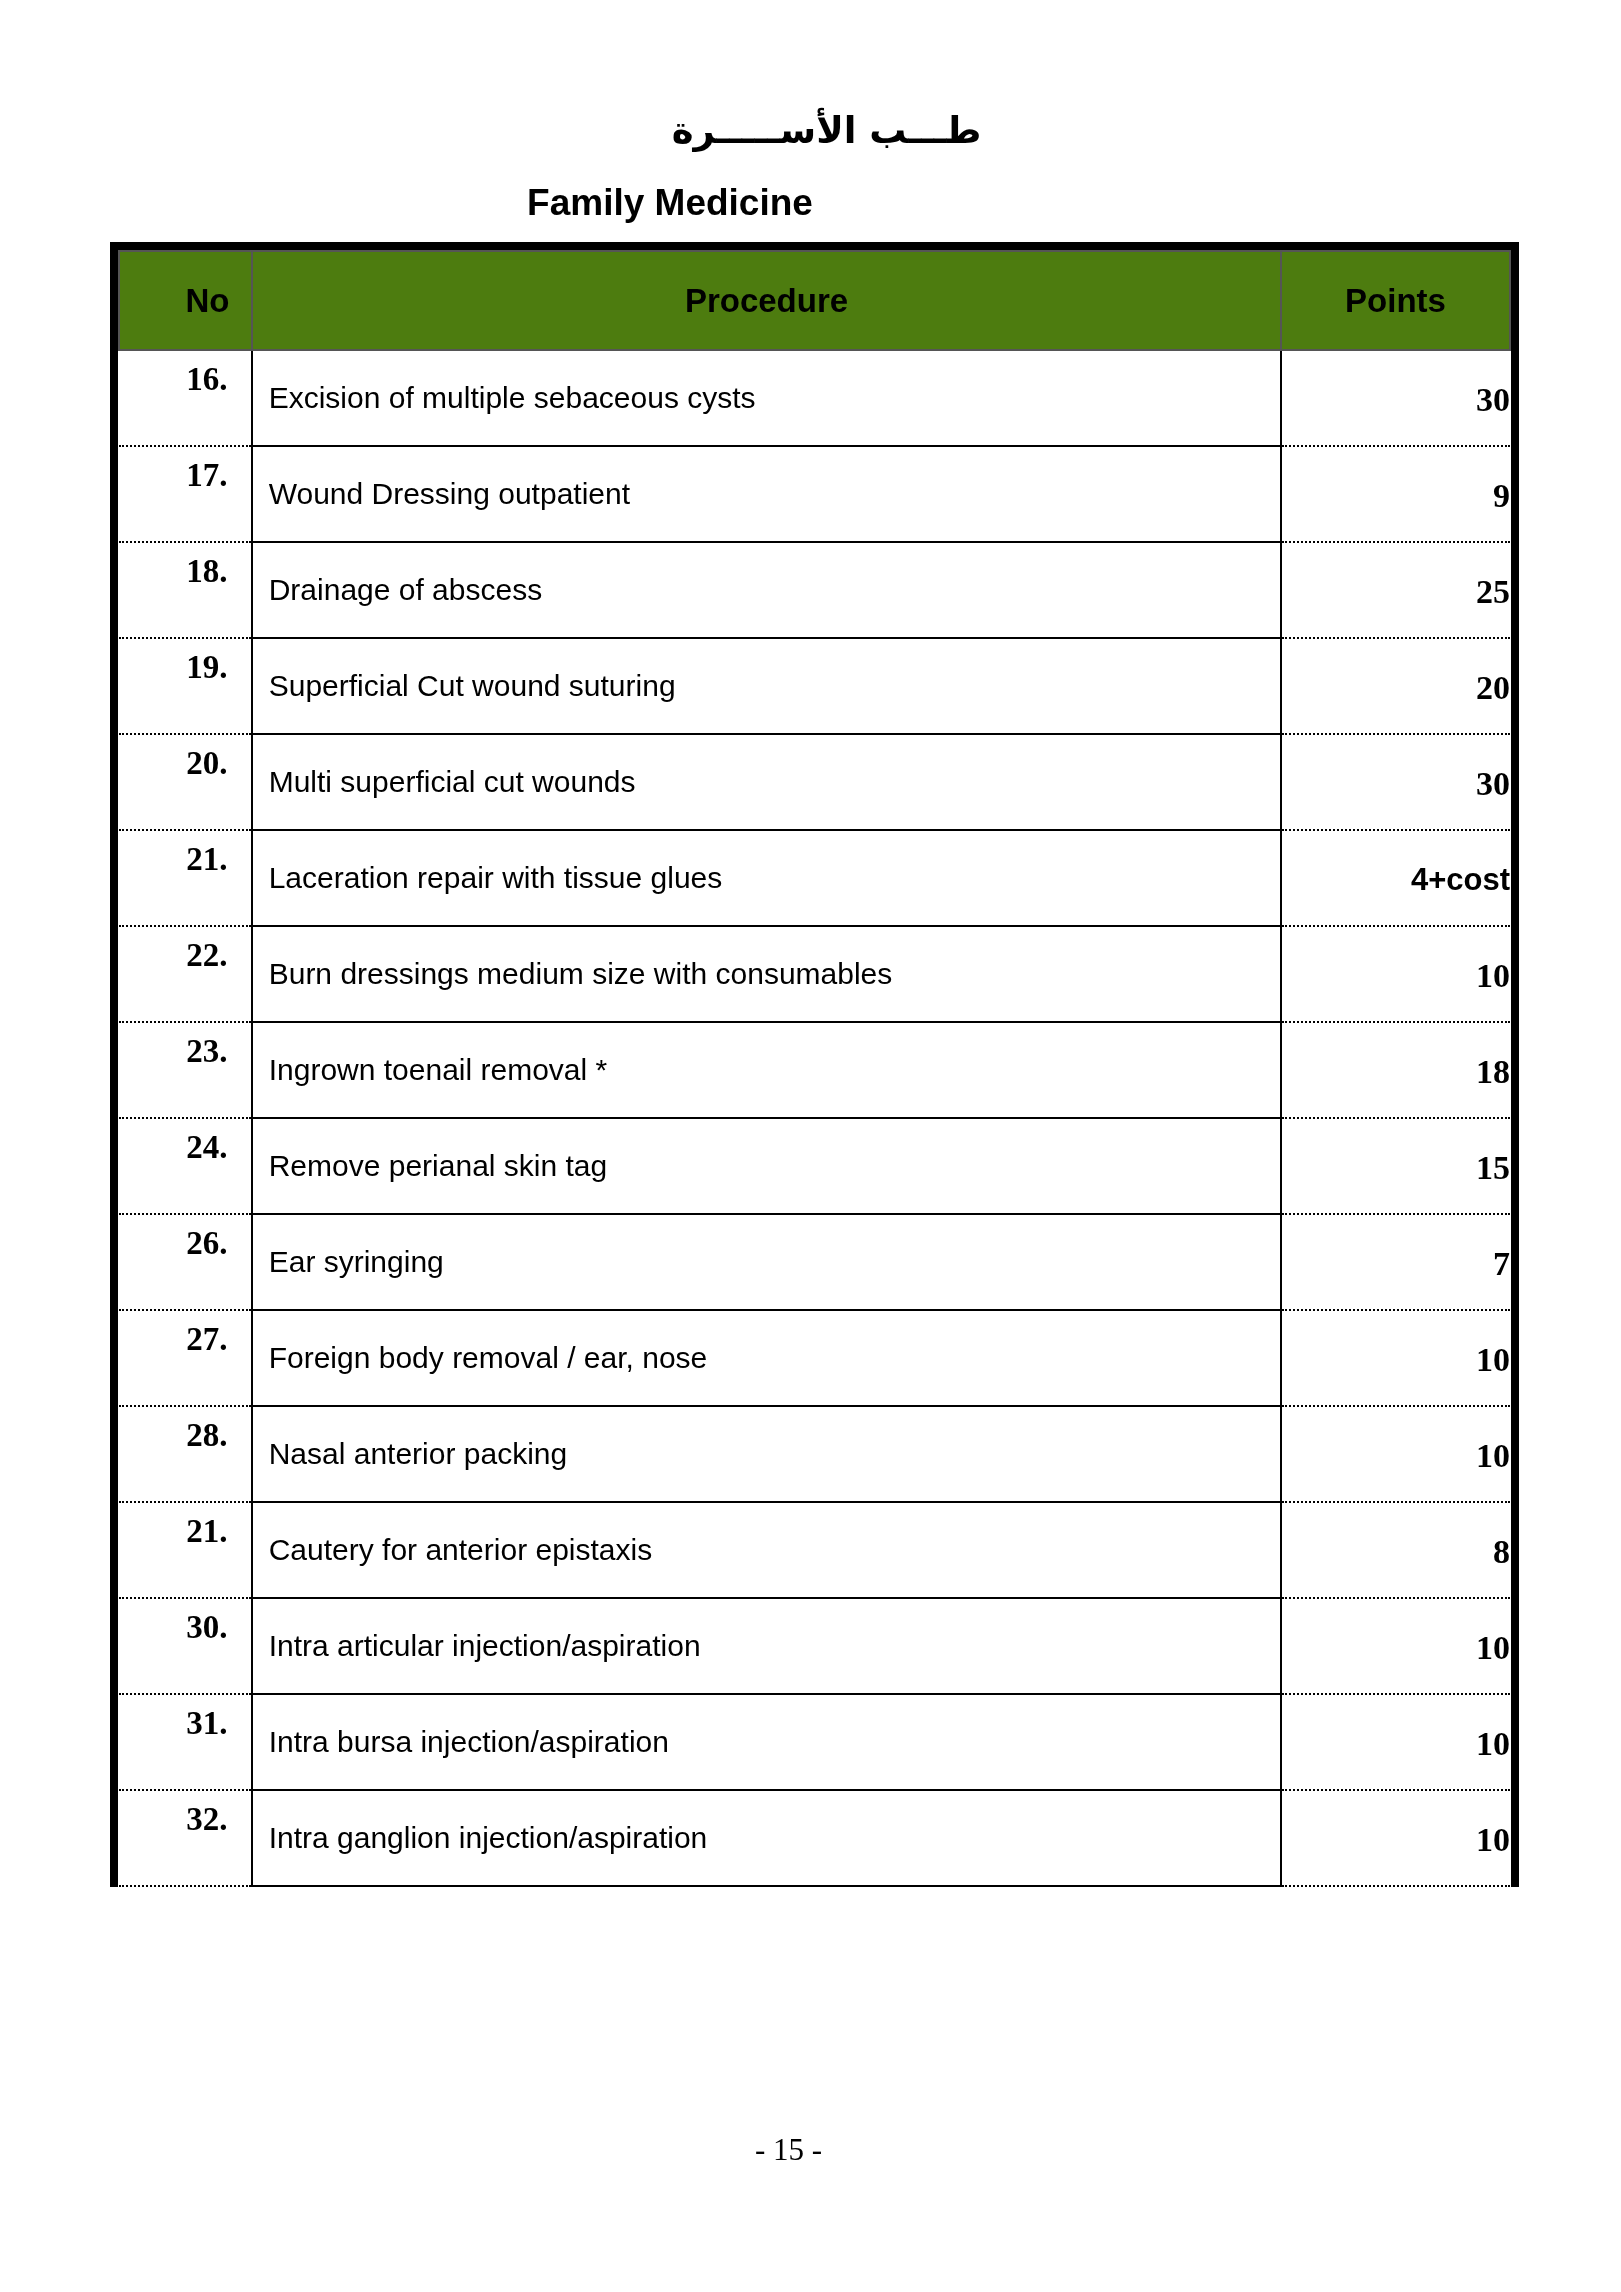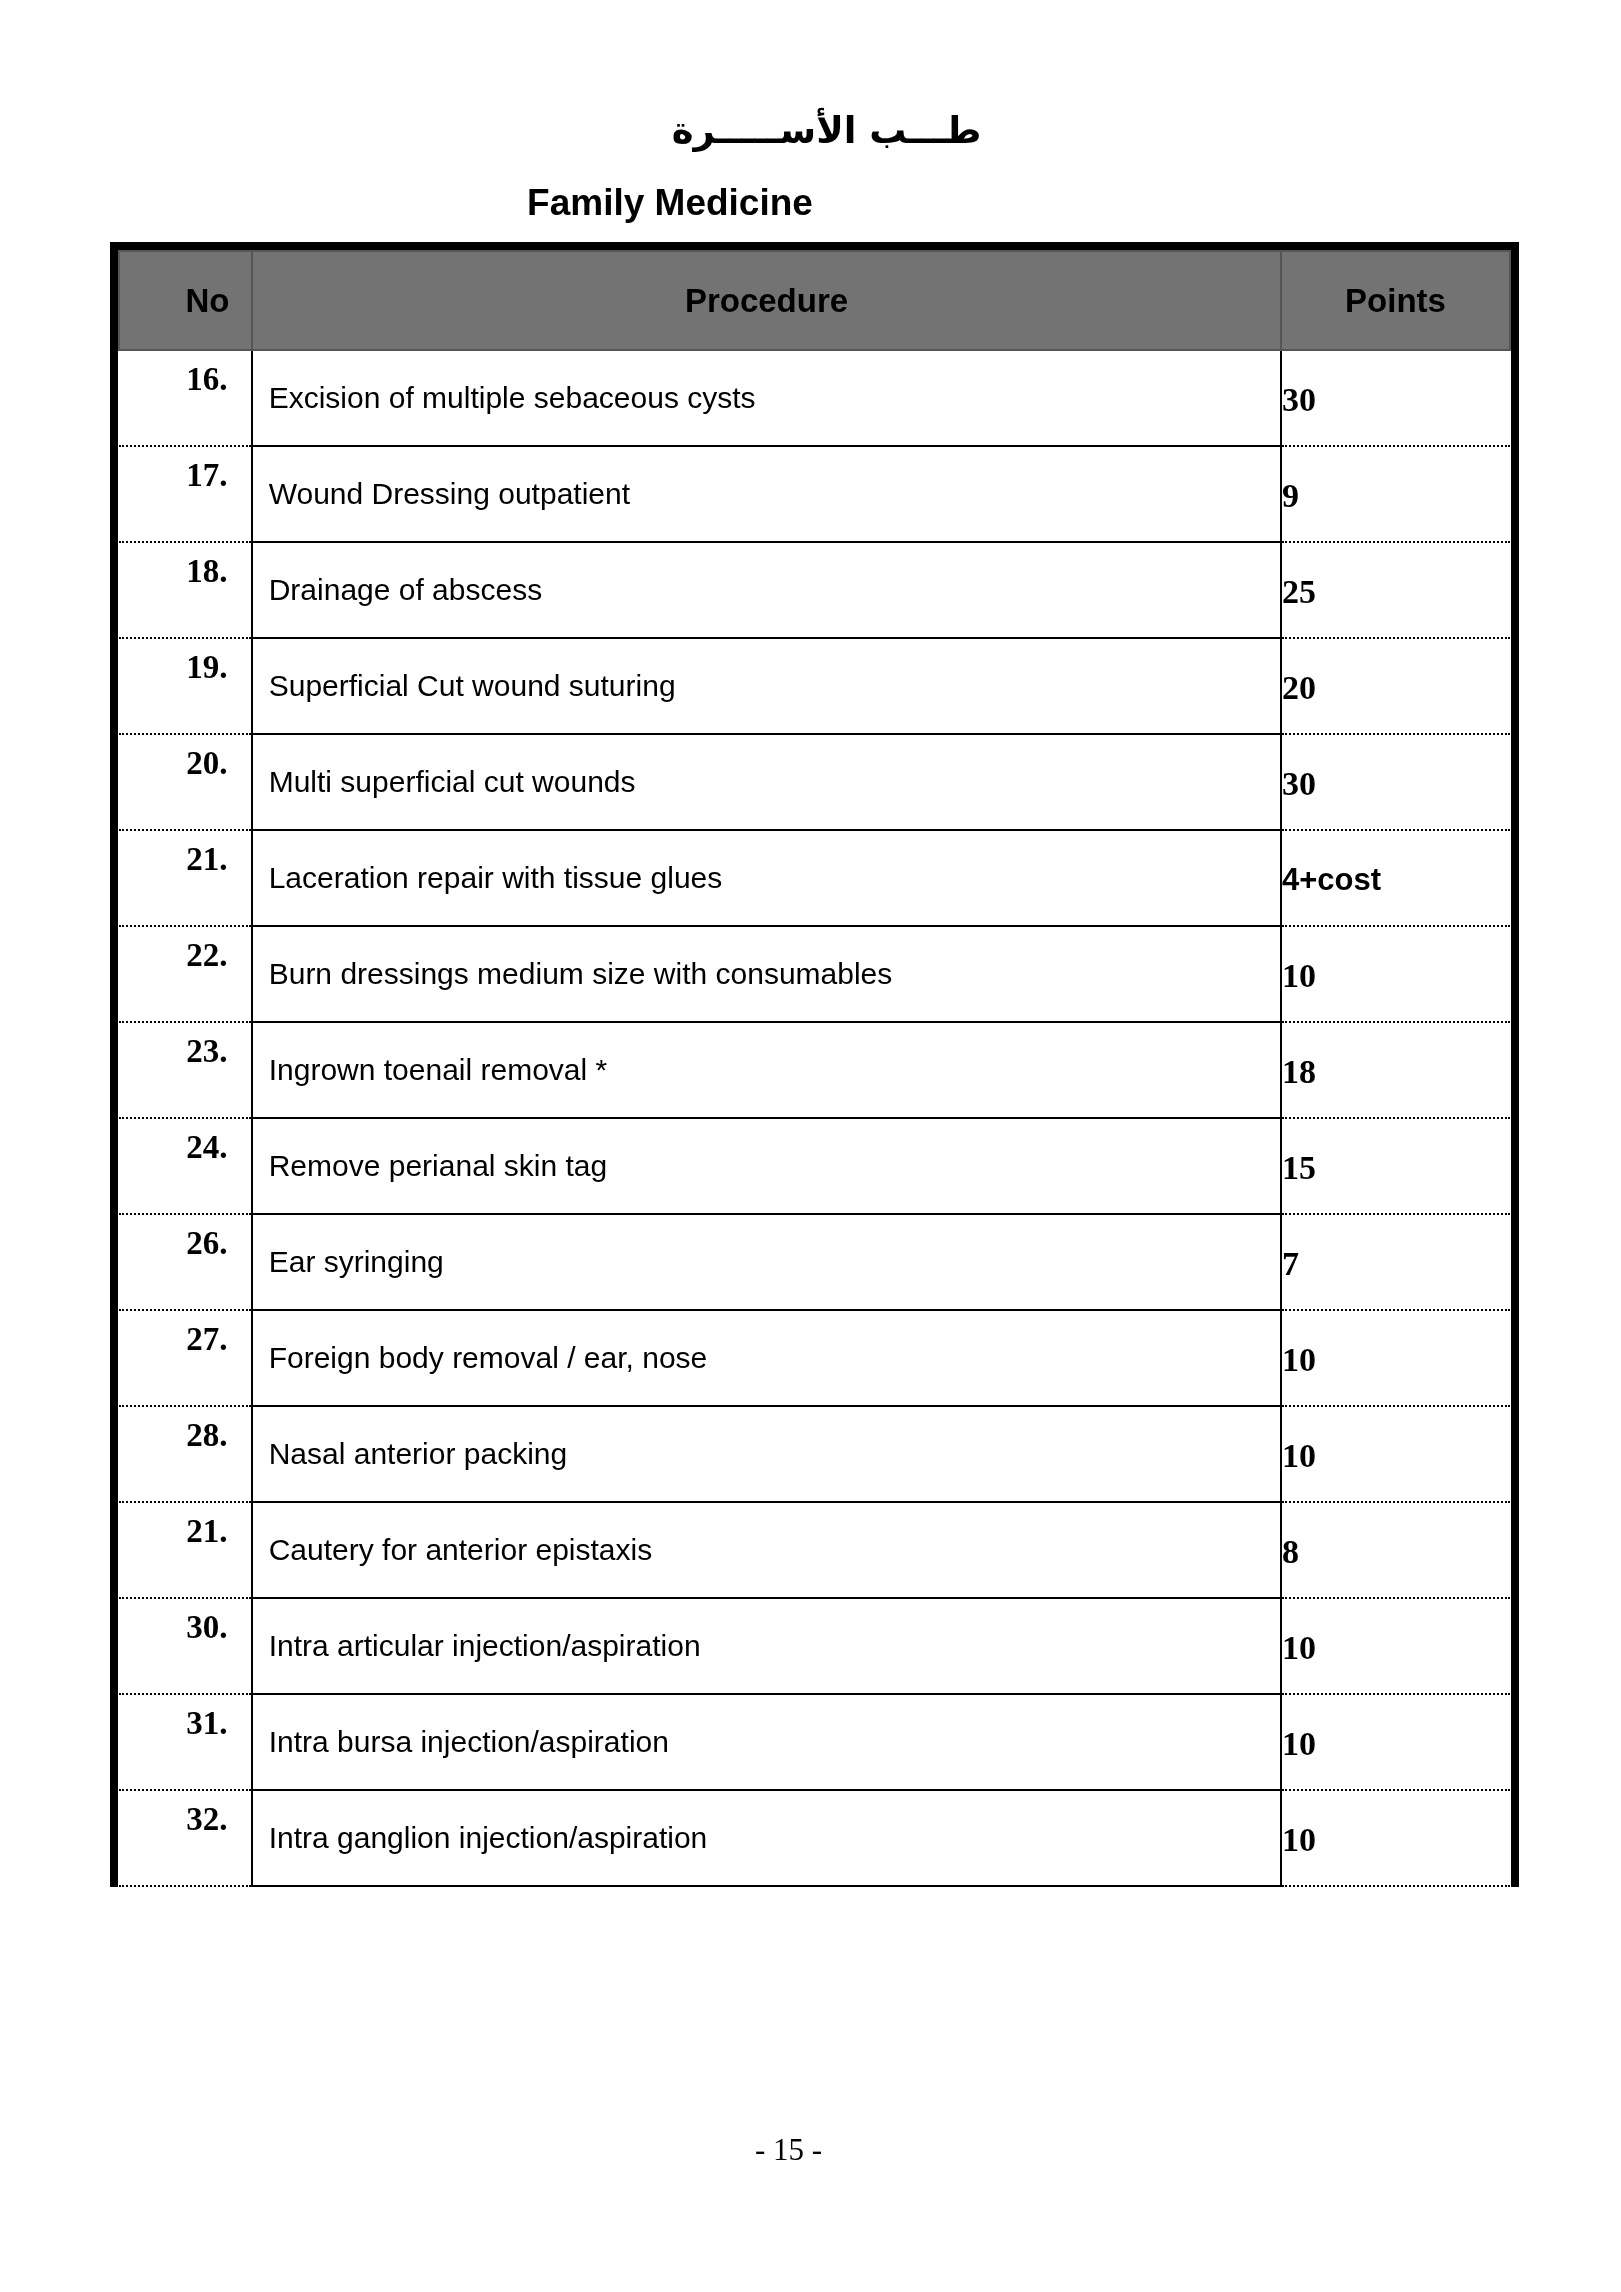--- a/index.html
+++ b/index.html
@@ -16,39 +16,39 @@
   .table-wrap {
     position: absolute; left: 110px; top: 242px; width: 1409px;
     border-top: 8.8px solid #000; border-left: 8.8px solid #000; border-right: 8.8px solid #000;
     box-sizing: border-box;
   }
   table { border-collapse: collapse; width: 100%; table-layout: fixed; }
   col.c-no { width: 133px; }
   col.c-proc { width: 1029px; }
   col.c-pts { width: 229px; }
   th {
-    background: #737373; height: 95px;
+    background: #4d7c0f; height: 95px;
     font-family: "Liberation Sans", sans-serif; font-weight: bold; font-size: 33px;
     border: 2.9px double #555;
   }
   th.no { text-align: right; padding-right: 21.6px; }
   td { height: 96px; box-sizing: border-box; padding: 0; }
   td.no {
     font-family: "Liberation Serif", serif; font-weight: bold; font-size: 33px;
     text-align: right; vertical-align: top; padding-right: 23.5px; padding-top: 9.8px;
     border-right: 2px dotted #000; border-bottom: 2px dotted #000;
   }
   td.proc {
     font-family: "Liberation Sans", sans-serif; font-size: 30px;
     padding-left: 15.7px; vertical-align: middle;
     border-bottom: 2.9px solid #000; border-right: 2px solid #000; border-left: 2px solid #000;
   }
   td.pts {
     font-family: "Liberation Serif", serif; font-weight: bold; font-size: 34px;
-    text-align: left; vertical-align: middle; padding-top: 3.9px;
+    text-align: right; vertical-align: middle; padding-top: 3.9px;
     border-bottom: 2px dotted #000; border-left: 2px dotted #000; margin-top: 28px;
   }
   td.pts.sans { font-family: "Liberation Sans", sans-serif; font-size: 31px; }
   .page-num {
     position: absolute; top: 2132px; left: 0; width: 1577px; text-align: center;
     font-family: "Liberation Serif", serif; font-size: 31px;
   }
 </style>
 </head>
 <body>

